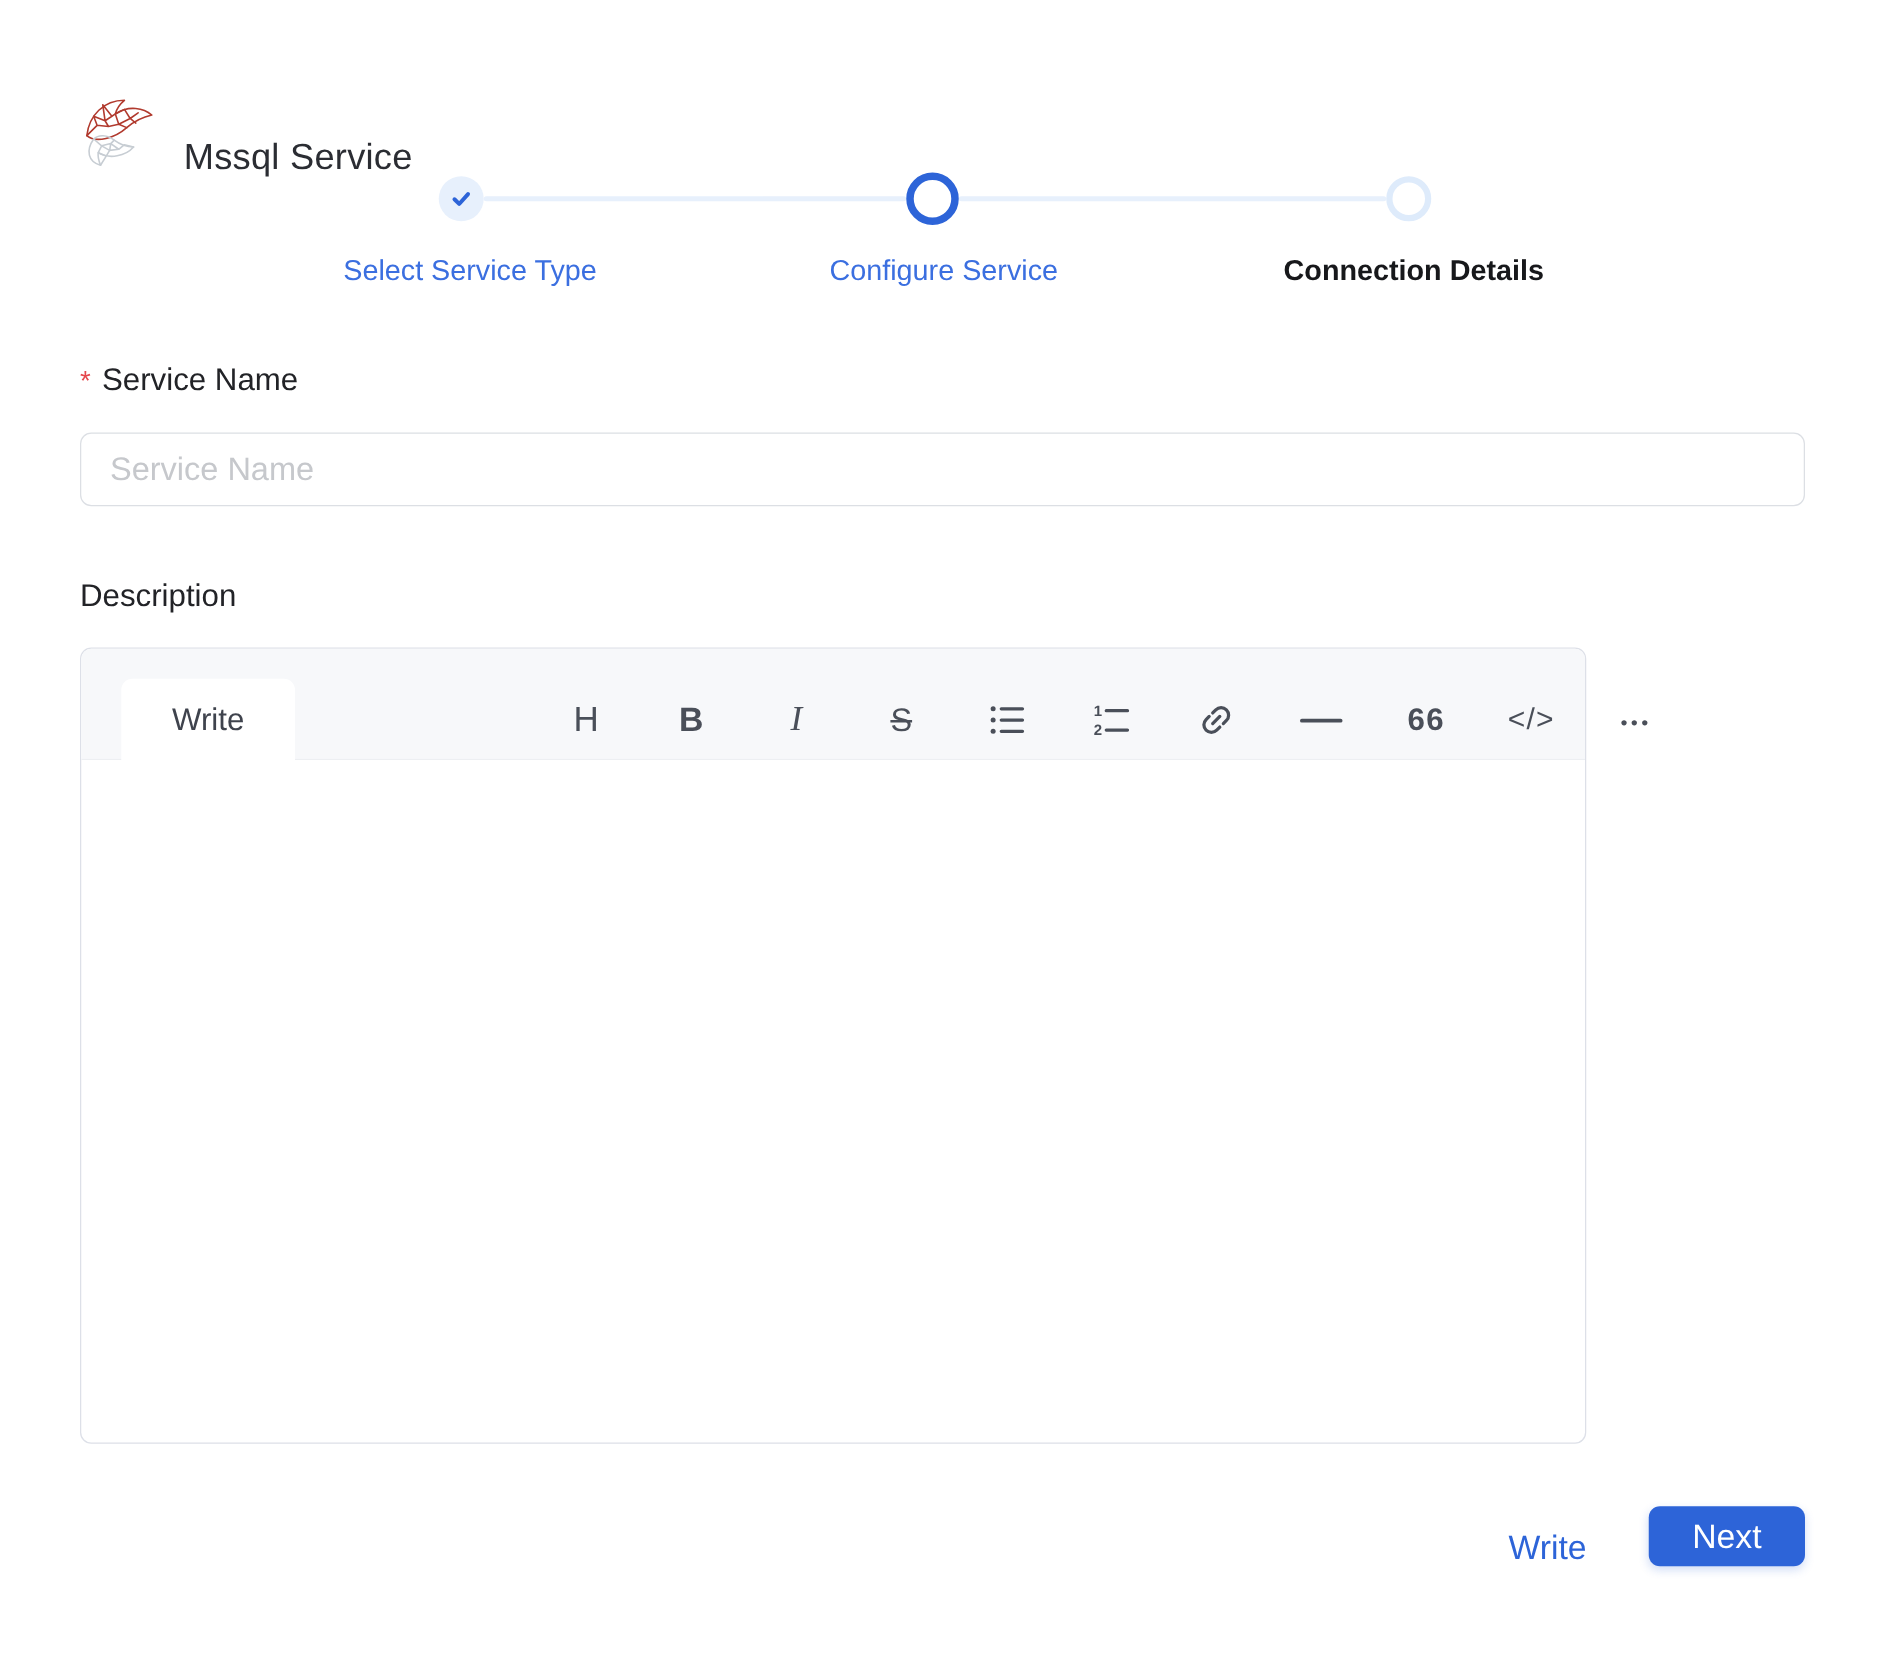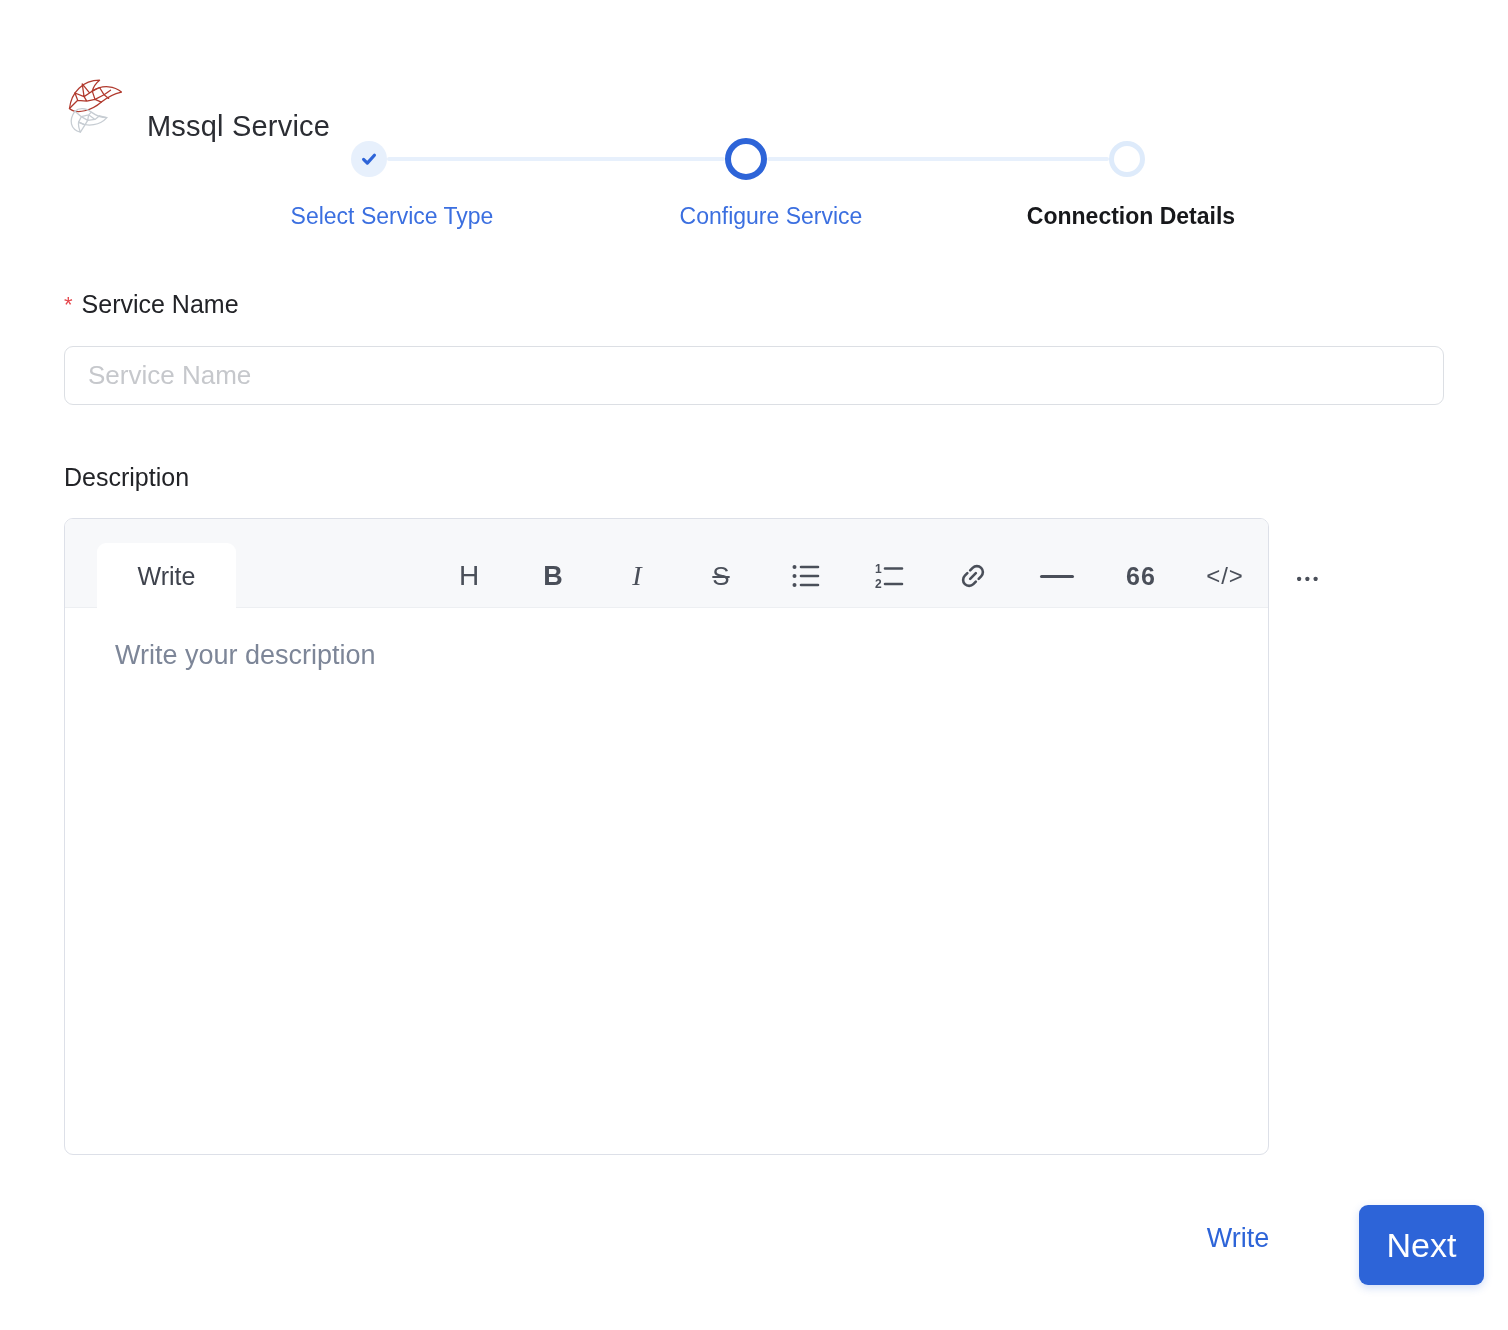--- a/index.html
+++ b/index.html
@@ -24,21 +24,21 @@
   .stepper{position:absolute;left:0;top:0;width:100%;height:0;}
   .track{position:absolute;height:4px;background:var(--accent-light);border-radius:2px;top:157px;}
   .track-1{left:387px;width:338px;}
   .track-2{left:767px;width:342px;}
   .step-circle{position:absolute;border-radius:50%;display:flex;align-items:center;justify-content:center;background:#fff;}
   .step-circle.done{left:351px;top:141px;width:36px;height:36px;background:var(--accent-light);}
   .step-circle.done svg{width:20px;height:20px;}
   .step-circle.current{left:725px;top:138px;width:42px;height:42px;border:6px solid var(--accent);}
   .step-circle.upcoming{left:1109px;top:141px;width:36px;height:36px;border:5px solid var(--upcoming-ring);}
   .step-label{position:absolute;top:203px;transform:translateX(-50%);font-size:23px;font-weight:500;white-space:nowrap;}
-  .step-label.active{color:var(--accent-text);margin-left:16px;}
+  .step-label.active{color:var(--accent-text);}
   .step-label.upcoming{color:#17181B;}
   .step-label.l1{left:376px;}
   .step-label.l2{left:755px;}
   .step-label.l3{left:1131px;font-weight:bold;}
 
   
   .field-label{position:absolute;left:64px;display:flex;align-items:flex-start;gap:9px;font-size:25px;font-weight:500;color:var(--body-text);}
   .field-label.service{top:290px;}
   .field-label .req{color:var(--required);font-size:22px;line-height:1.4;}
   .text-input{position:absolute;left:64px;top:346px;width:1380px;height:59px;border:1px solid var(--border);border-radius:9px;font-size:26px;padding:0 23px;color:var(--body-text);outline:none;background:#fff;font-family:inherit;}
@@ -61,21 +61,21 @@
   .tb-btn.g-code{font-size:24px;font-weight:500;letter-spacing:1px;white-space:nowrap;}
   .tb-btn.g-more{font-size:15px;font-weight:700;letter-spacing:3px;padding-top:4px;}
   .tb-btn svg{stroke:var(--icon);}
   .hr-glyph{display:block;width:34px;height:3px;background:var(--icon);border-radius:2px;}
   .editor-body{position:absolute;left:0;top:89px;width:100%;height:548px;}
   .editor-textarea{width:100%;height:100%;border:none;outline:none;resize:none;background:transparent;padding:32px 50px;font-size:27px;color:var(--body-text);font-family:inherit;border-radius:0 0 9px 9px;}
   .editor-textarea::placeholder{color:var(--editor-placeholder);}
 
   
   .back-btn{position:absolute;left:1196px;top:1218px;width:84px;height:40px;background:none;border:none;font-size:27px;color:var(--accent);cursor:pointer;font-family:inherit;}
-  .next-btn{position:absolute;left:1319px;top:1205px;width:125px;height:80px;background:var(--accent);color:var(--button-text);border:none;border-radius:9px;font-size:34px;cursor:pointer;box-shadow:0 3px 8px rgba(45,100,216,.22);font-family:inherit;margin-left:40px;}
+  .next-btn{position:absolute;left:1319px;top:1205px;width:125px;height:48px;background:var(--accent);color:var(--button-text);border:none;border-radius:9px;font-size:27px;cursor:pointer;box-shadow:0 3px 8px rgba(45,100,216,.22);font-family:inherit;}
 </style>
 </head>
 <body>
 
 <div class="page">
 
   <div class="app-header">
     <svg class="logo" viewBox="0 0 70 68" aria-hidden="true">
       <g fill="none" stroke="#B13A2E" stroke-width="1.4" stroke-linejoin="round" stroke-linecap="round">
         <path d="M7 40 C9 22 22 9 40 9 C35 13 33 17 32 21 C44 13 57 16 64 22 C55 24 48 28 42 33 C32 42 15 47 7 40 Z"></path>
@@ -150,21 +150,18 @@
           </svg>
         </button>
         <button class="tb-btn">
           <span class="hr-glyph"></span>
         </button>
         <button class="tb-btn g-quote">66</button>
         <button class="tb-btn g-code">&lt;/&gt;</button>
         <button class="tb-btn g-more">•••</button>
       </div>
     </div>
-    <div class="editor-body">
-      <textarea class="editor-textarea" placeholder="Write your description" style=""></textarea>
-    </div>
   </div>
 
   <button class="back-btn">Write</button>
   <button class="next-btn">Next</button>
 
 </div>
 
 </body></html>

